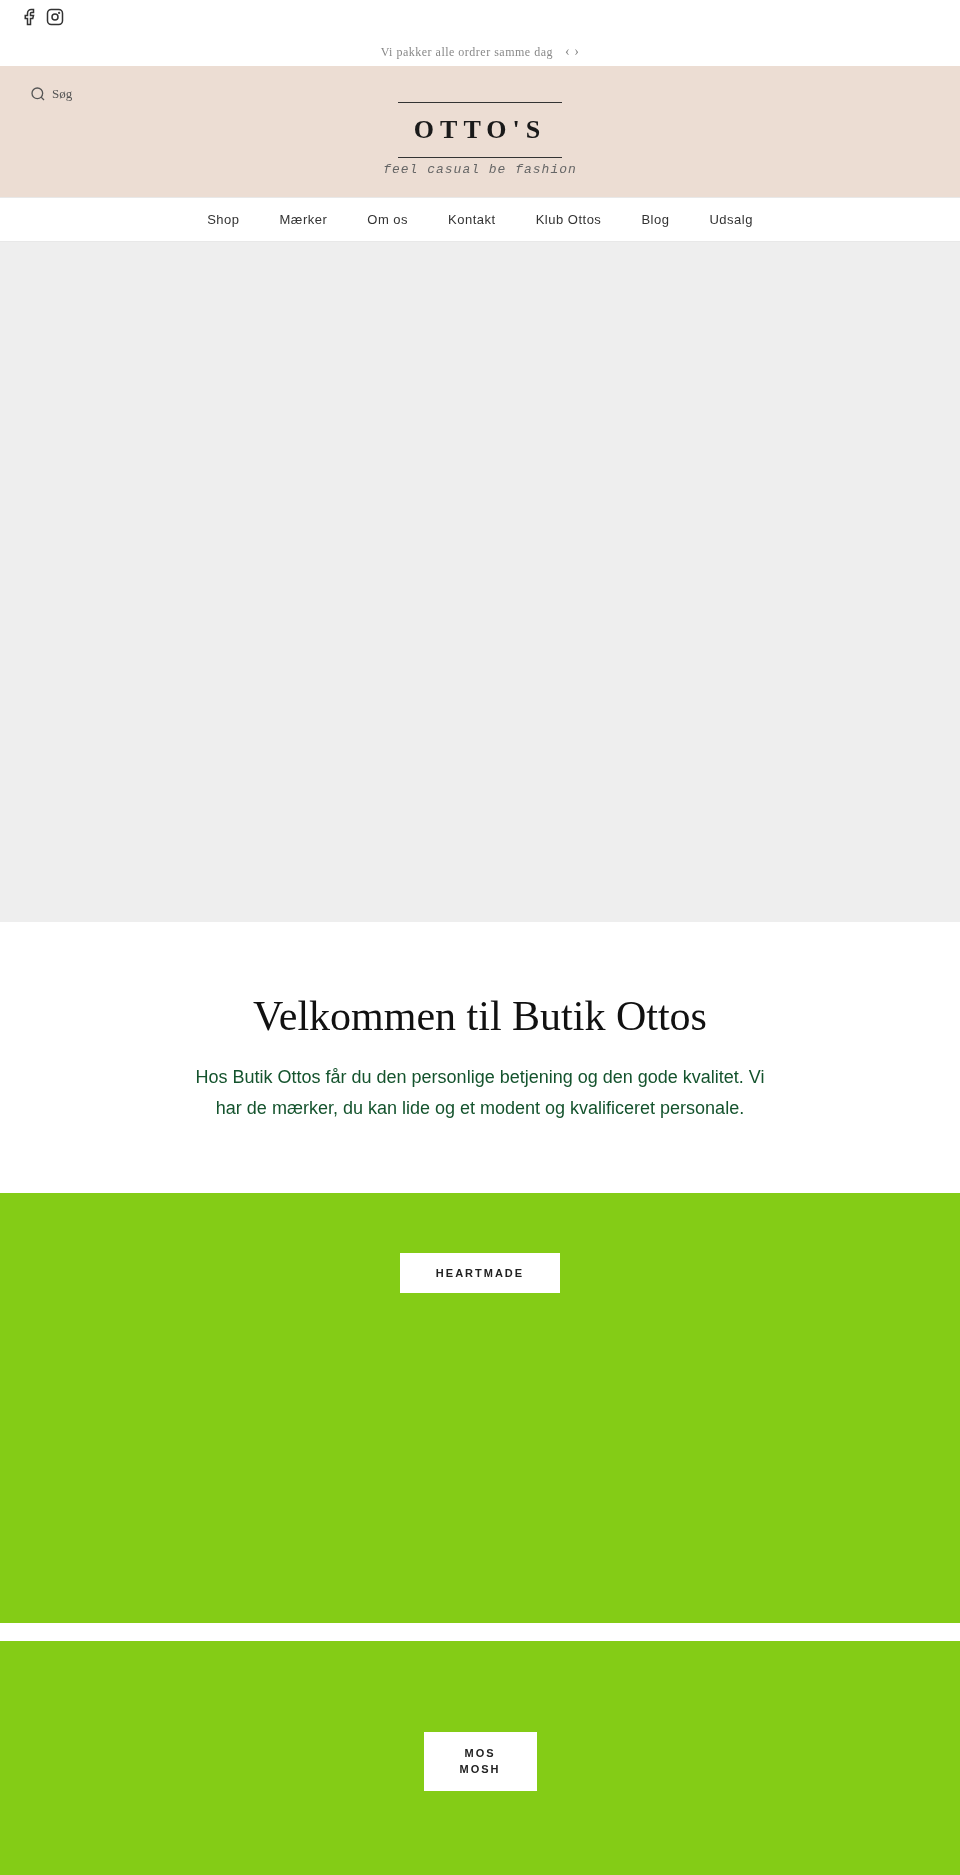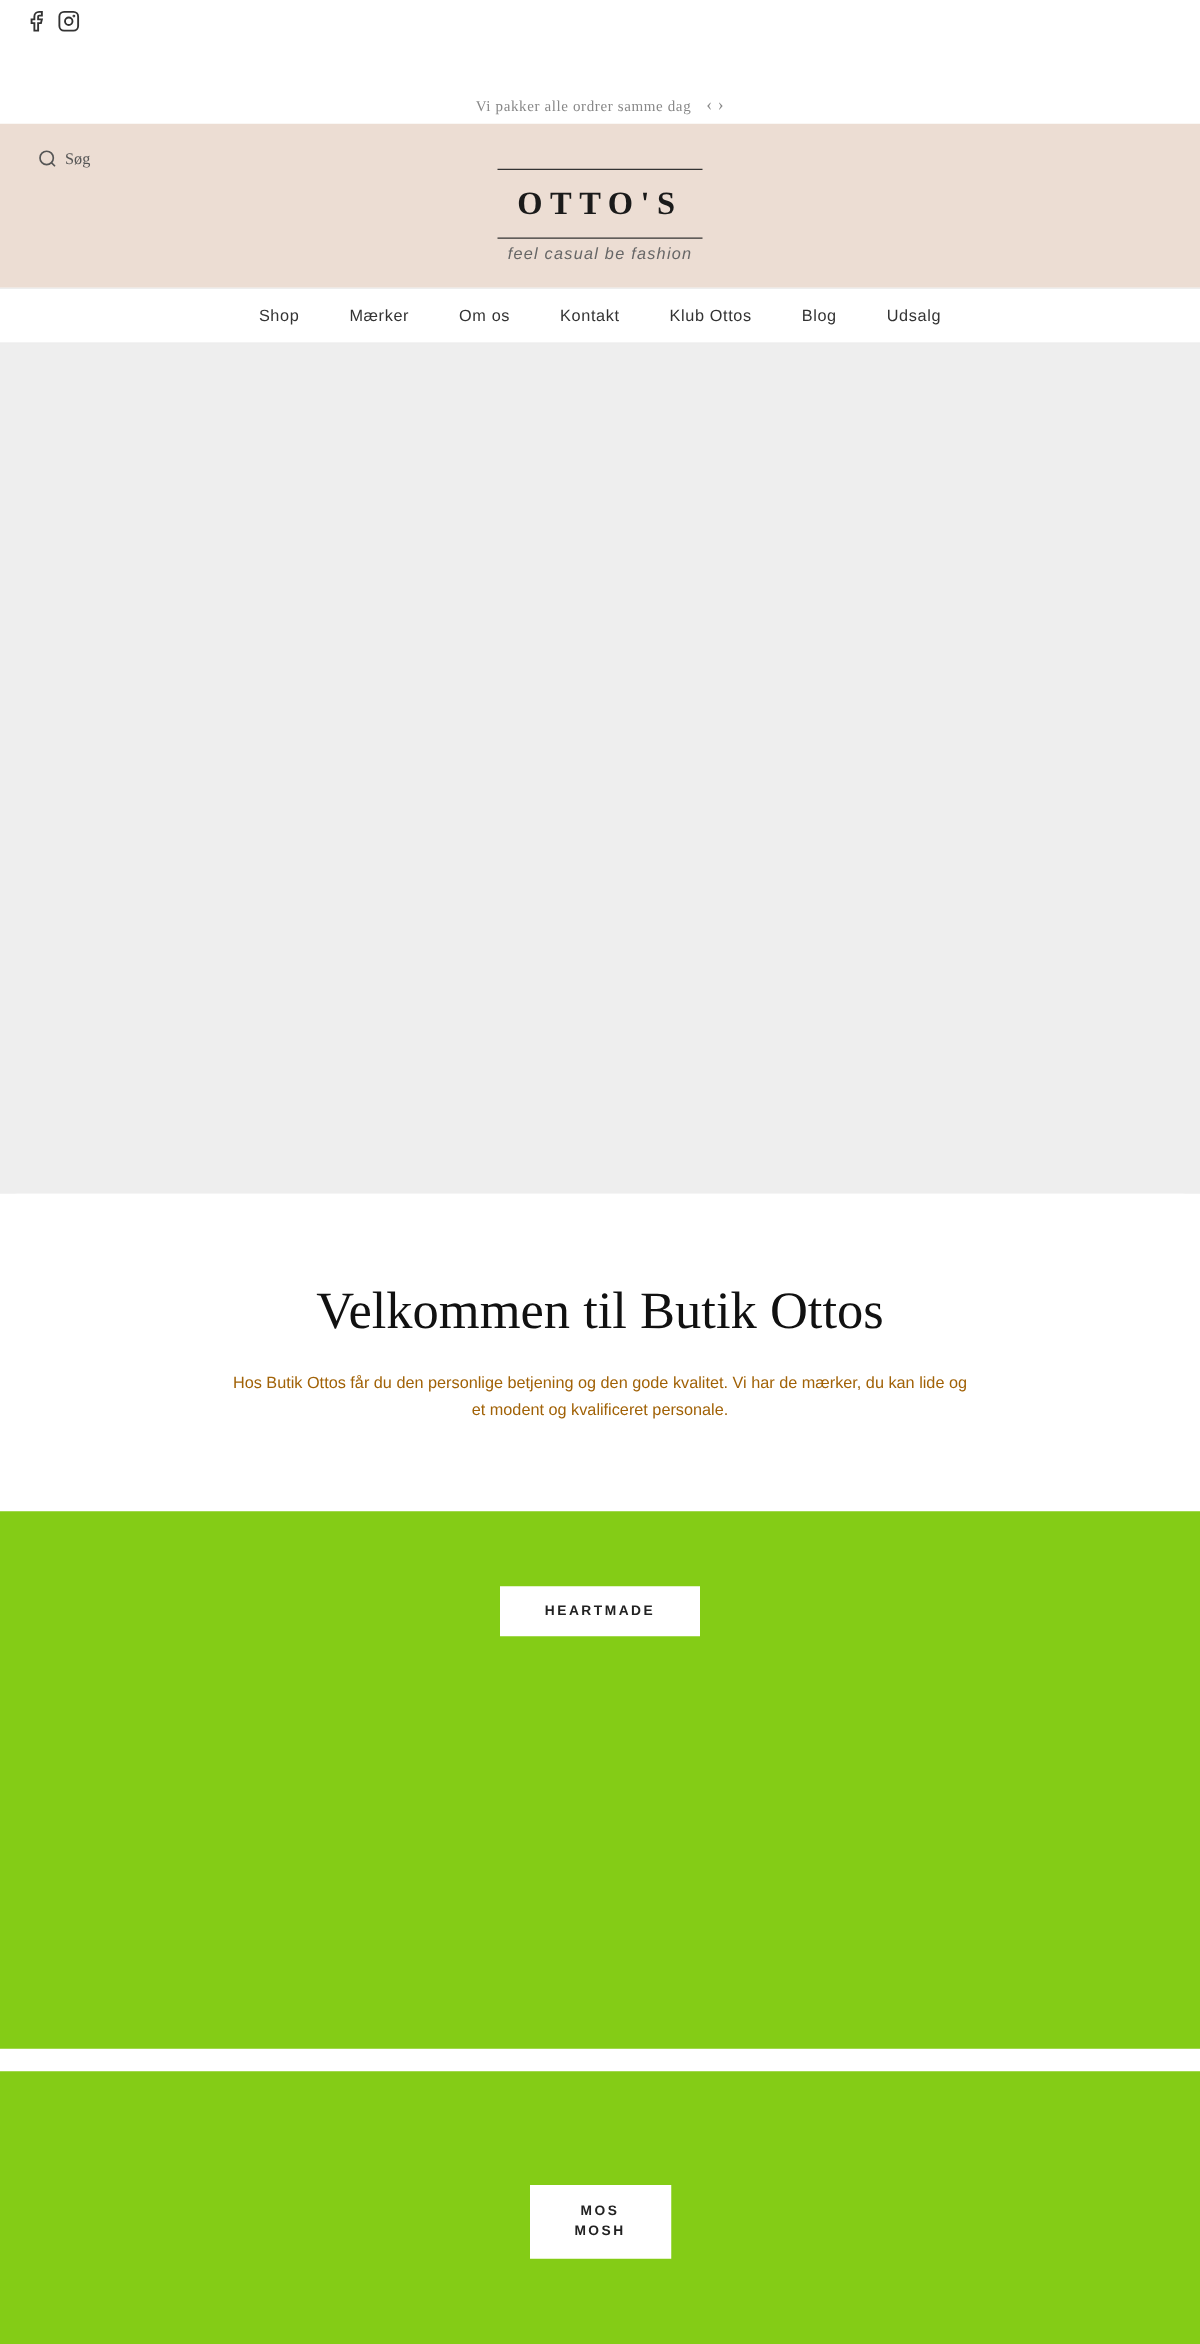--- a/index.html
+++ b/index.html
@@ -22,21 +22,20 @@
       background: #fff;
       text-align: center;
       padding: 6px 0;
       font-size: 12px;
       color: #888;
       letter-spacing: 0.5px;
       display: flex;
       align-items: center;
       justify-content: center;
       gap: 12px;
-      margin-top: 32px;
     }
     .announcement-bar .nav-arrows { display: flex; gap: 4px; color: #888; }
     .announcement-bar .nav-arrows span { cursor: pointer; font-size: 14px; }
 
     
     .header-area {
       background: #ecddd3;
       padding: 20px 30px 20px 30px;
       position: relative;
     }
@@ -65,21 +64,21 @@
       border-bottom: 1.5px solid #333;
       padding: 12px 16px;
       display: inline-block;
     }
     .logo-tagline {
       font-style: italic;
       font-size: 13px;
       color: #666;
       letter-spacing: 1px;
       margin-top: 4px;
-      font-family: Liberation Sans, sans-serif;
+      font-family: Liberation Mono, monospace;
     }
     .header-bottom-row {
       display: flex;
       align-items: center;
       justify-content: space-between;
       margin-top: 20px;
     }
     .klub-ottos-badge {
       display: flex;
       flex-direction: column;
@@ -139,22 +138,22 @@
       border-radius: 14px;
     }
     .welcome-title {
       font-size: 42px;
       font-weight: normal;
       color: #111;
       margin-bottom: 22px;
       font-family: Georgia, serif;
     }
     .welcome-text {
-      font-size: 13px;
-      color: #a16207;
+      font-size: 18px;
+      color: #14532d;
       line-height: 1.7;
       font-family: Arial, sans-serif;
     }
 
     
     .brand-cards-section {
       background: #fff;
       padding: 0 0 30px 0;
     }
     .brand-card {

